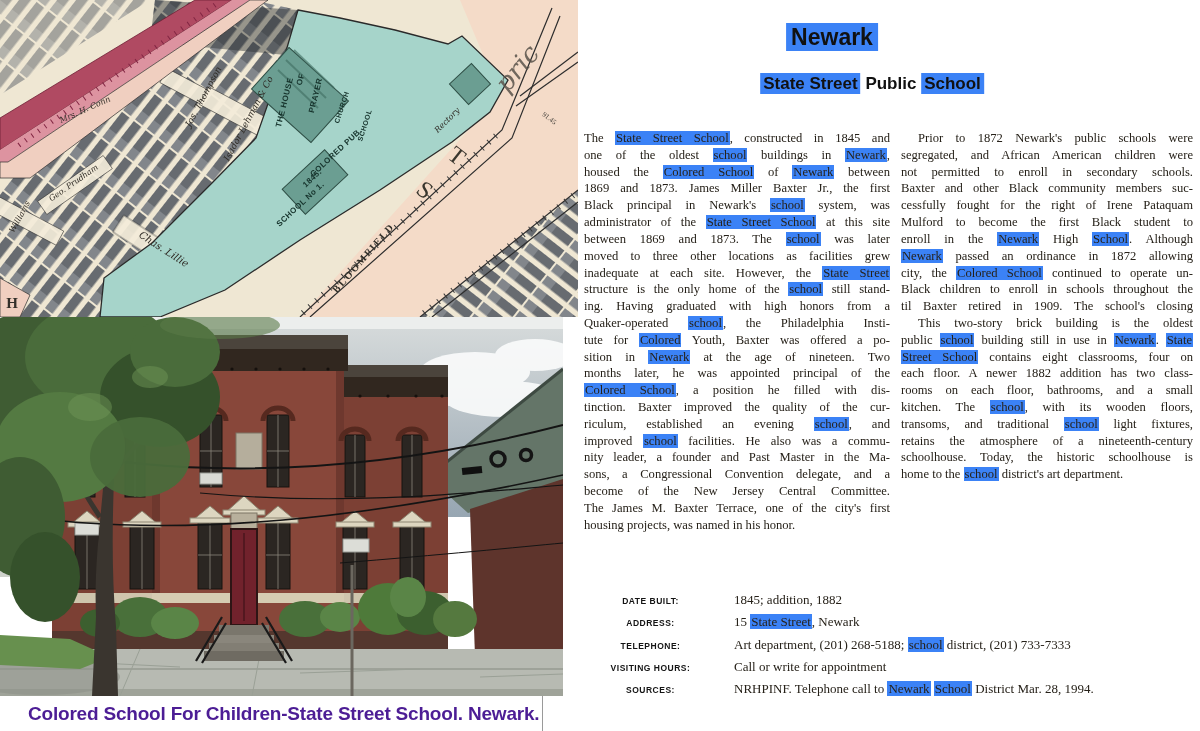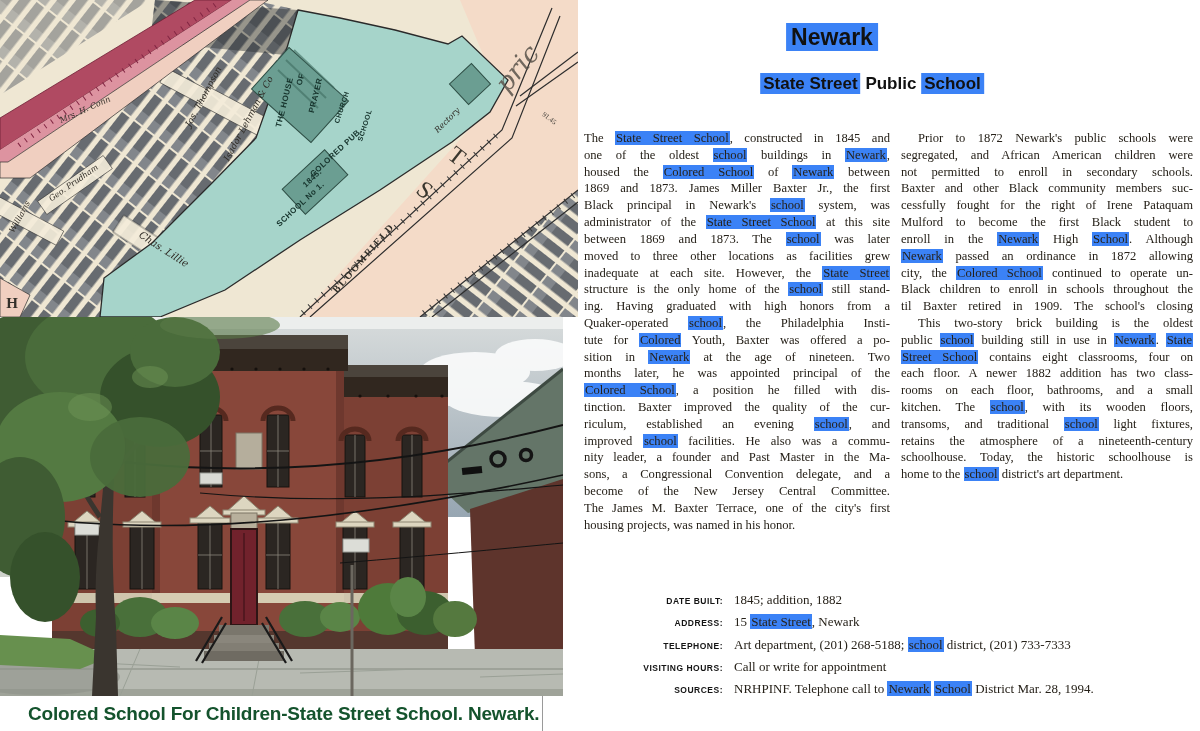--- a/index.html
+++ b/index.html
@@ -6,21 +6,21 @@
   body{width:1200px;height:731px;position:relative;background:#ffffff;overflow:hidden;
        font-family:"Liberation Serif",serif;color:#1f1c19;}
 
   
   .map-wrap{position:absolute;left:0;top:0;width:578px;height:317px;}
   .photo-wrap{position:absolute;left:0;top:317px;width:563px;height:379px;}
   .caption{position:absolute;left:0;top:696px;width:543px;height:35px;background:#fff;
            border-right:1px solid #9a9a9a;display:flex;align-items:center;
            padding-left:28px;box-sizing:border-box;
            font-family:"Liberation Sans",sans-serif;font-weight:bold;font-size:19px;
-           letter-spacing:-0.2px;color:#14532d;white-space:nowrap;}
+           letter-spacing:-0.2px;color:#4c1d95;white-space:nowrap;}
 
   
   .doc{position:absolute;left:578px;top:0;width:622px;height:731px;background:#fff;}
   .title{position:absolute;top:24px;left:254px;transform:translateX(-50%);
          font-family:"Liberation Sans",sans-serif;font-weight:bold;font-size:23px;
          color:#111;white-space:nowrap;}
   .subtitle{position:absolute;top:74px;left:294px;transform:translateX(-50%);
             font-family:"Liberation Sans",sans-serif;font-weight:bold;font-size:17px;
             color:#111;white-space:nowrap;}
   .col{position:absolute;top:130px;font-size:12.6px;line-height:16.82px;color:#262119;}
@@ -28,21 +28,21 @@
   .col-right{left:323px;width:292px;}
   .bline{text-align:justify;text-align-last:justify;white-space:normal;}
   .bline.pend{text-align-last:left;}
   .bline.ind{text-indent:17px;}
   .hl{background:#3b82f6;padding:0 1px;}
   .title .hl{padding:1px 5px;}
   .subtitle .hl{padding:1px 3px;}
 
   .details{position:absolute;left:0;top:589px;width:622px;}
   .drow{line-height:19.3px;white-space:nowrap;}
-  .dlabel{display:inline-block;width:145px;text-align:right;
+  .dlabel{display:inline-block;width:145px;text-align:center;
           font-family:"Liberation Sans",sans-serif;font-weight:bold;font-size:8.5px;
           letter-spacing:0.5px;color:#141414;}
   .dvalue{margin-left:11px;font-size:13px;color:#262119;}
 
   
   .ml{text-anchor:middle;fill:#2e2a24;}
   .ml.name{font-family:"DejaVu Serif",serif;font-style:italic;}
   .ml.street{font-family:"Liberation Serif",serif;font-weight:bold;letter-spacing:2px;fill:#33302a;}
   .ml.bigstreet{font-family:"Liberation Serif",serif;fill:#3a362e;}
   .ml.script{font-family:"DejaVu Serif",serif;font-style:italic;fill:#5a534b;opacity:.85;}

